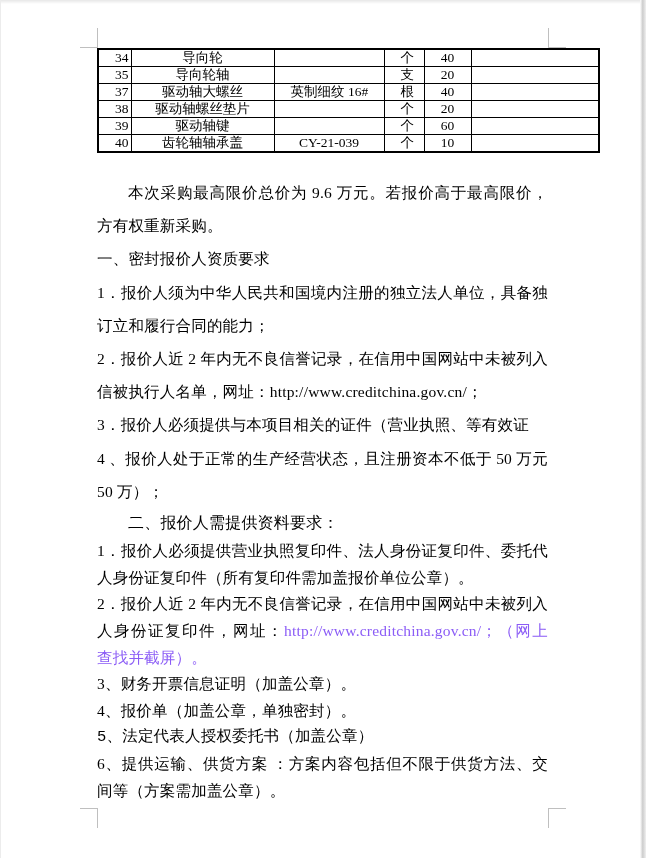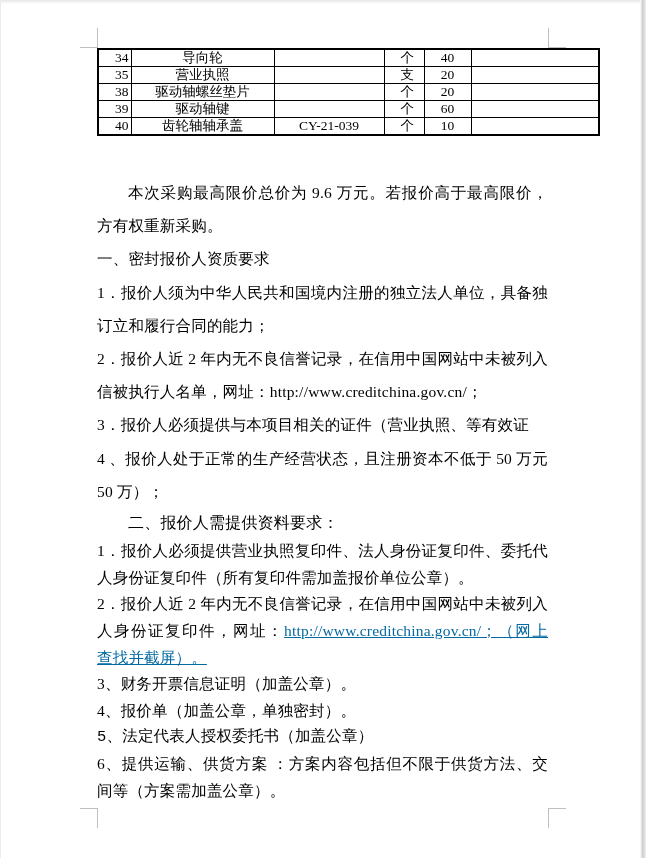--- a/index.html
+++ b/index.html
@@ -23,21 +23,21 @@
     text-align:center;font-size:13.5px;overflow:hidden;white-space:nowrap;
   }
   
   .line{
     position:absolute;left:97px;width:451px;height:21px;line-height:21px;
     font-size:15.5px;letter-spacing:0.2px;overflow:hidden;
   }
   .line.indent{left:128px;width:420px;}
   .line.fill{text-align:justify;text-align-last:justify;}
   .seg-bold{font-weight:normal;font-size:16px;}
-  .seg-link{color:#0369a1;text-decoration:underline;cursor:pointer;}
+  .seg-link{color:#8b5cf6;cursor:pointer;}
 </style>
 </head>
 <body>
 
 <div class="screen">
   <div class="edge-top"></div>
   <div class="edge-left"></div>
   <div class="edge-right"></div>
 
   <div class="mark" style="left:97px;top:28px;width:1px;height:20px;"></div>
@@ -62,24 +62,32 @@
         <tr>
           <td>34</td>
           <td>导向轮</td>
           <td></td>
           <td>个</td>
           <td>40</td>
           <td></td>
         </tr>
         <tr>
           <td>35</td>
-          <td>营业执照</td>
+          <td>导向轮轴</td>
           <td></td>
           <td>支</td>
           <td>20</td>
+          <td></td>
+        </tr>
+        <tr>
+          <td>37</td>
+          <td>驱动轴大螺丝</td>
+          <td>英制细纹 16#</td>
+          <td>根</td>
+          <td>40</td>
           <td></td>
         </tr>
         <tr>
           <td>38</td>
           <td>驱动轴螺丝垫片</td>
           <td></td>
           <td>个</td>
           <td>20</td>
           <td></td>
         </tr>

